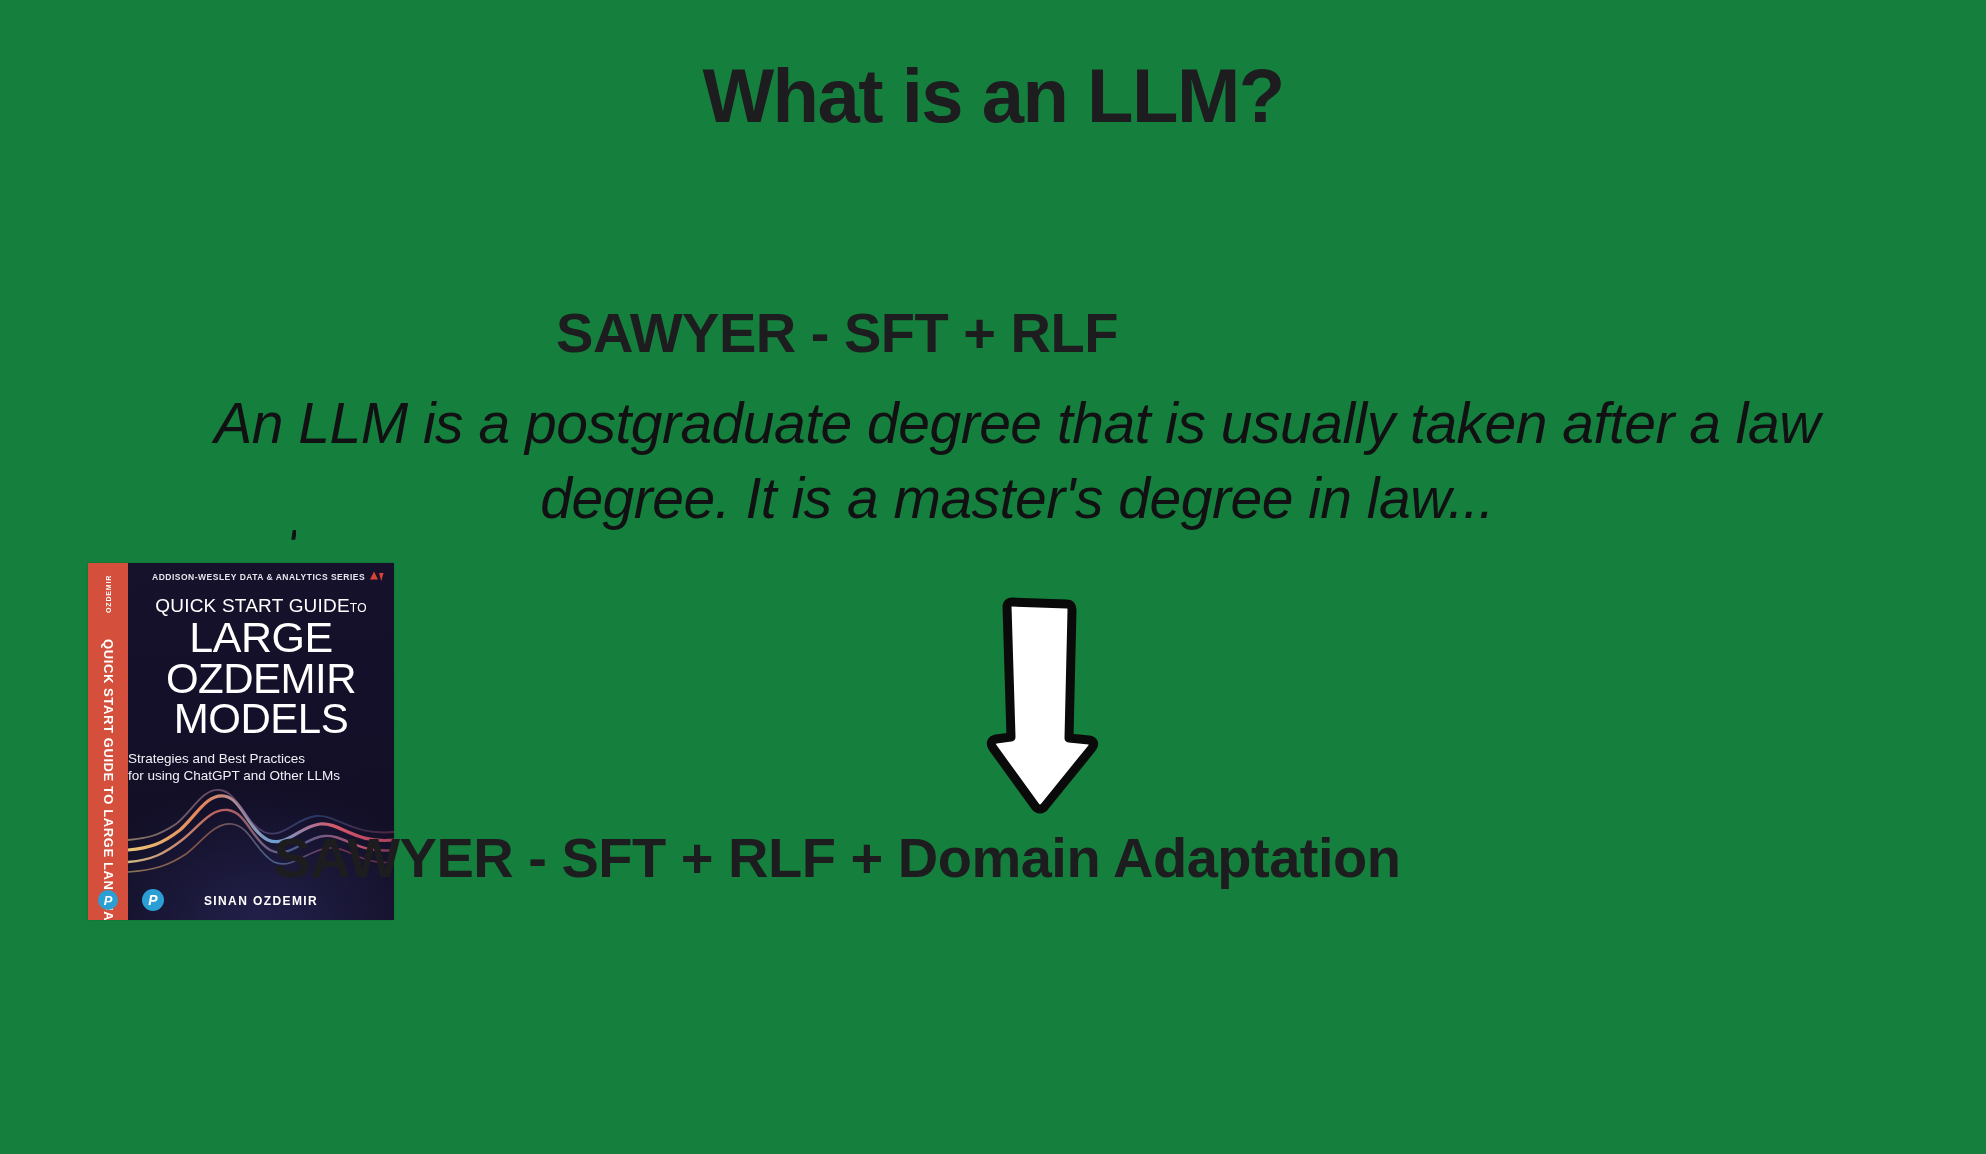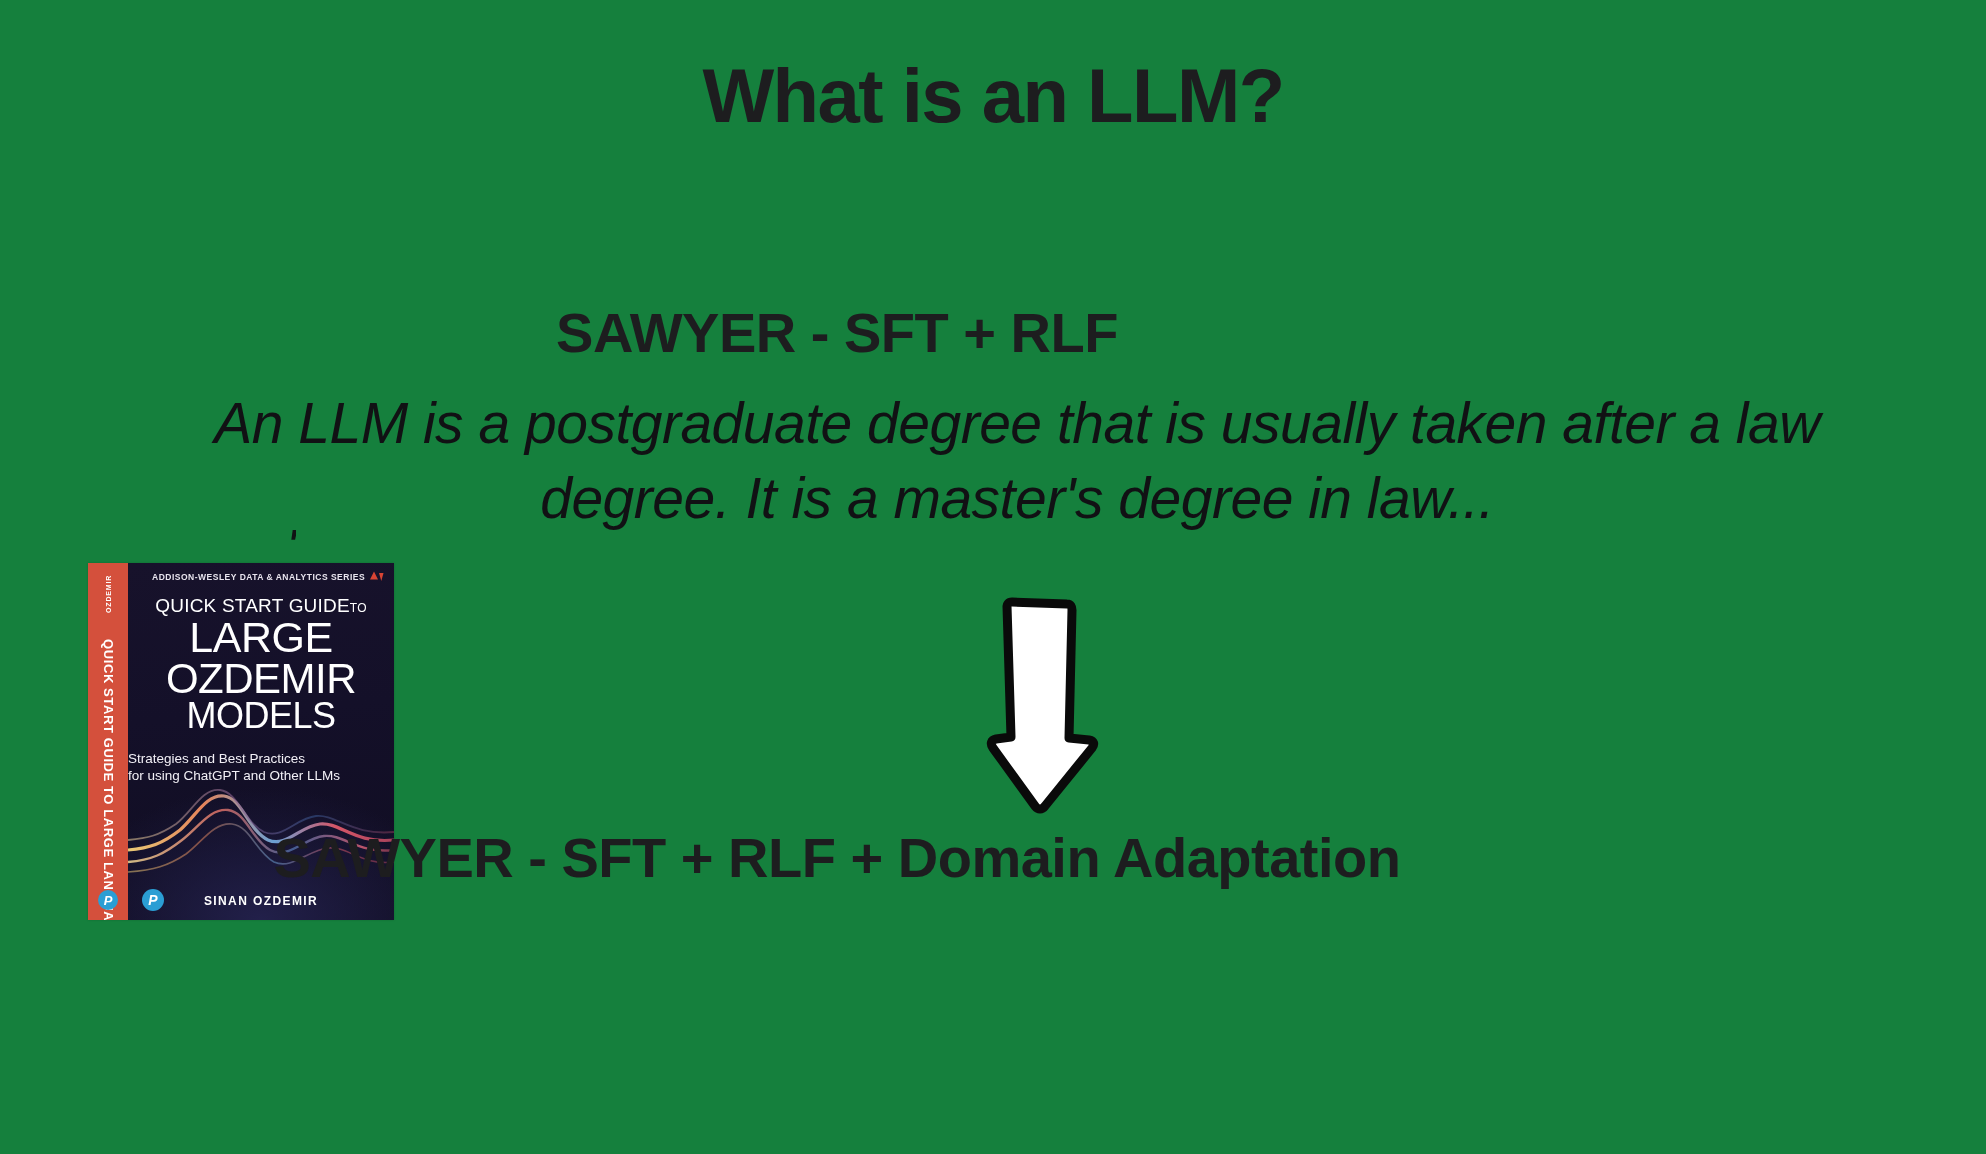--- a/index.html
+++ b/index.html
@@ -184,21 +184,21 @@
     top: 54px;
     left: 0;
     width: 100%;
     text-align: center;
     line-height: 0.97;
     font-weight: 300;
     letter-spacing: -0.5px;
   }
   .cover-main .l1 { display: block; font-size: 43px; }
   .cover-main .l2 { display: block; font-size: 42px; }
-  .cover-main .l3 { display: block; font-size: 36px; }
+  .cover-main .l3 { display: block; font-size: 42px; }
   .cover-sub {
     position: absolute;
     top: 188px;
     left: 0;
     width: 100%;
     text-align: left;
     font-size: 13.5px;
     font-weight: 500;
     line-height: 1.24;
     color: #f2f0f6;

